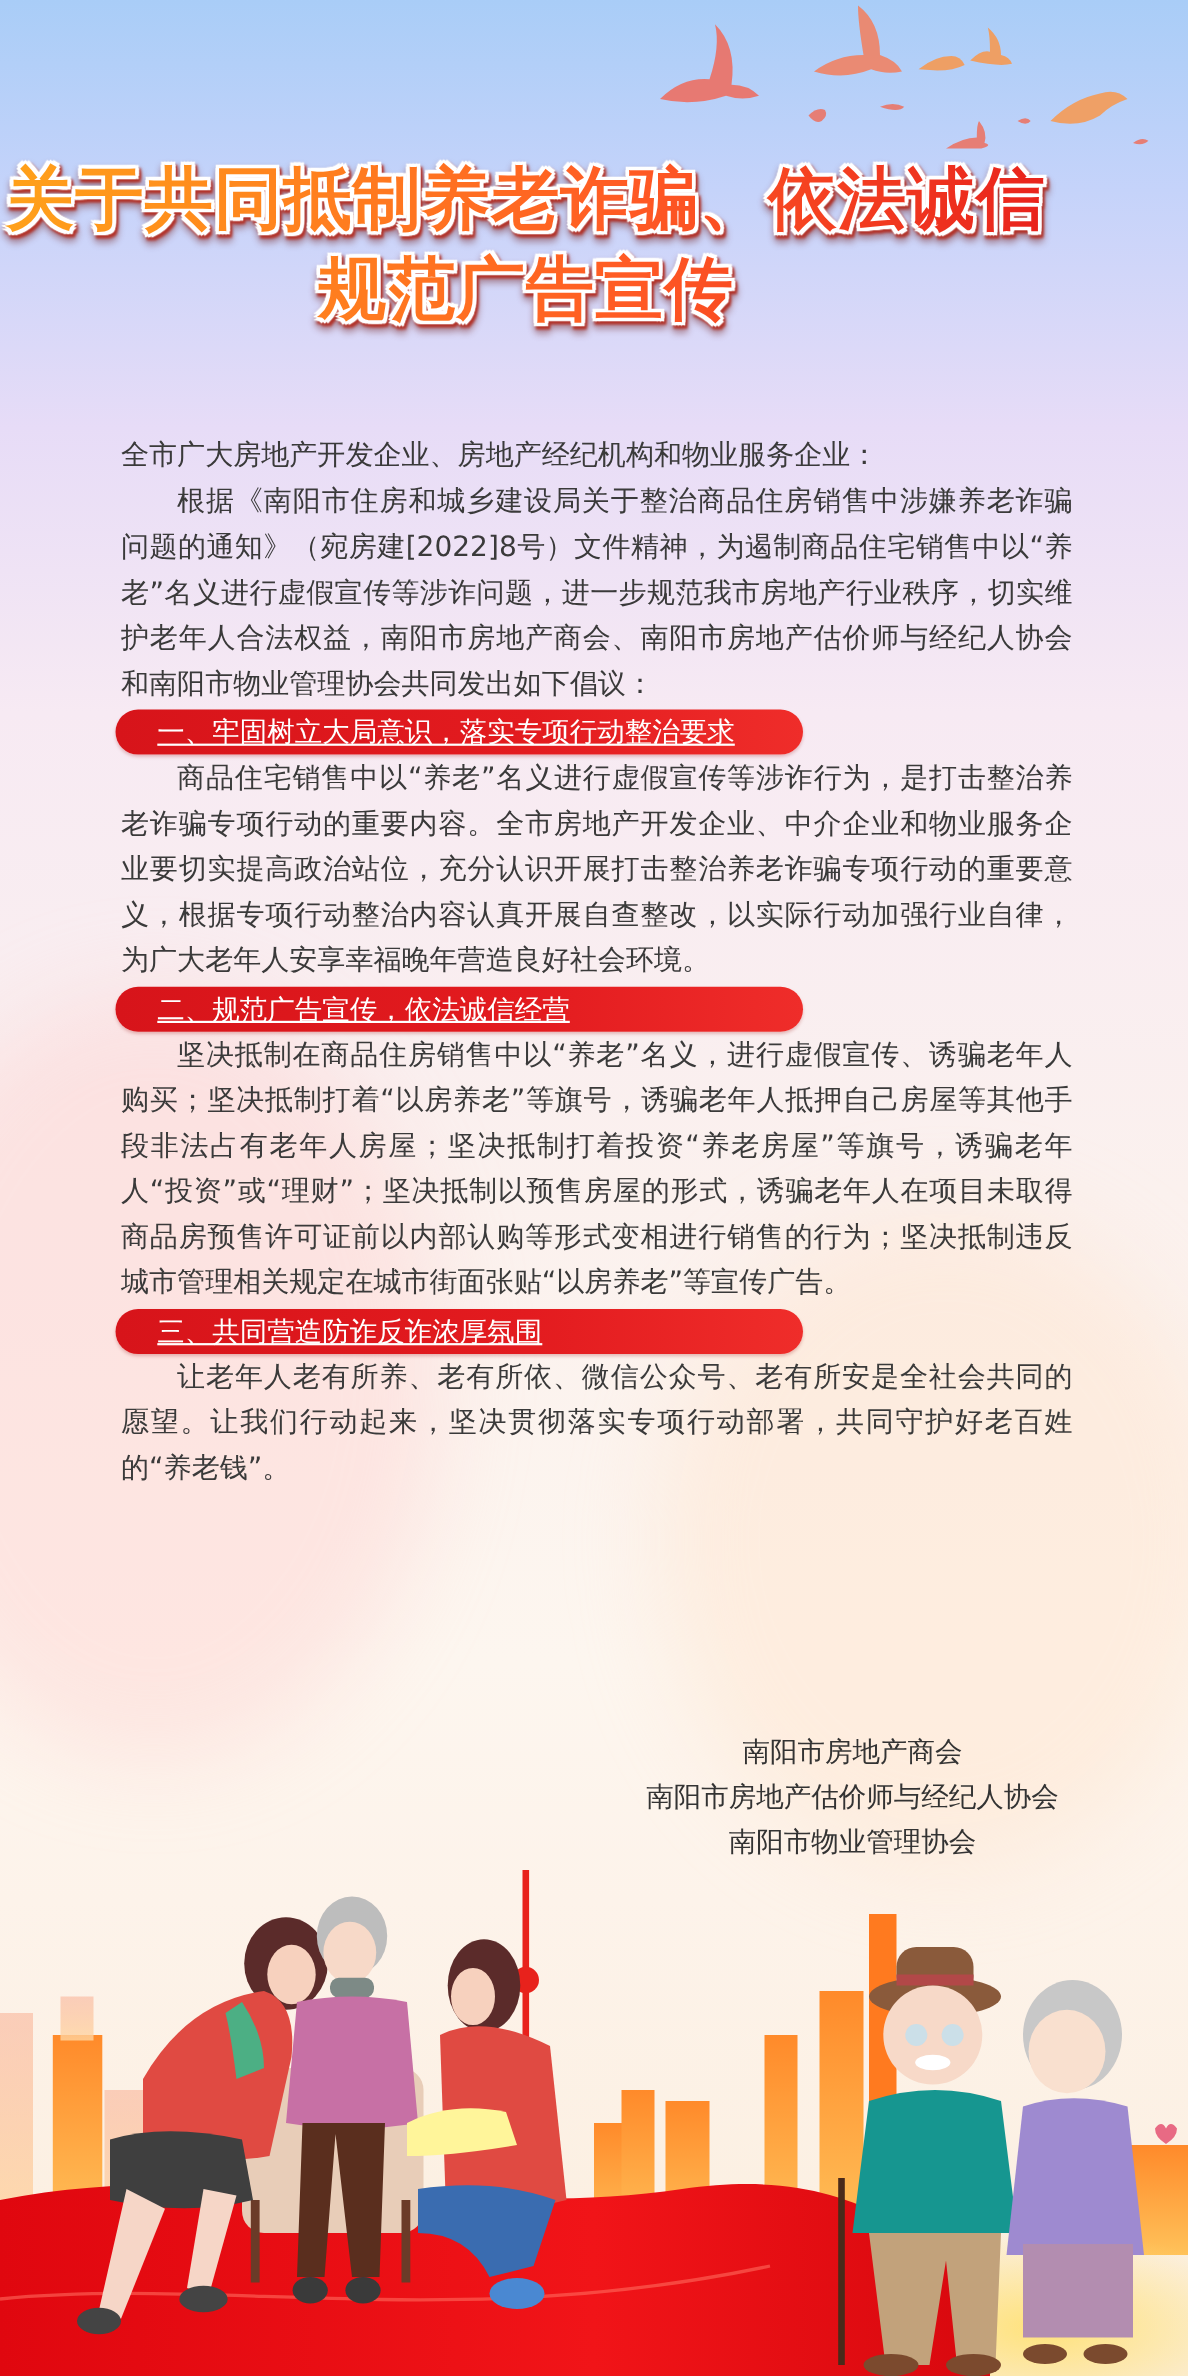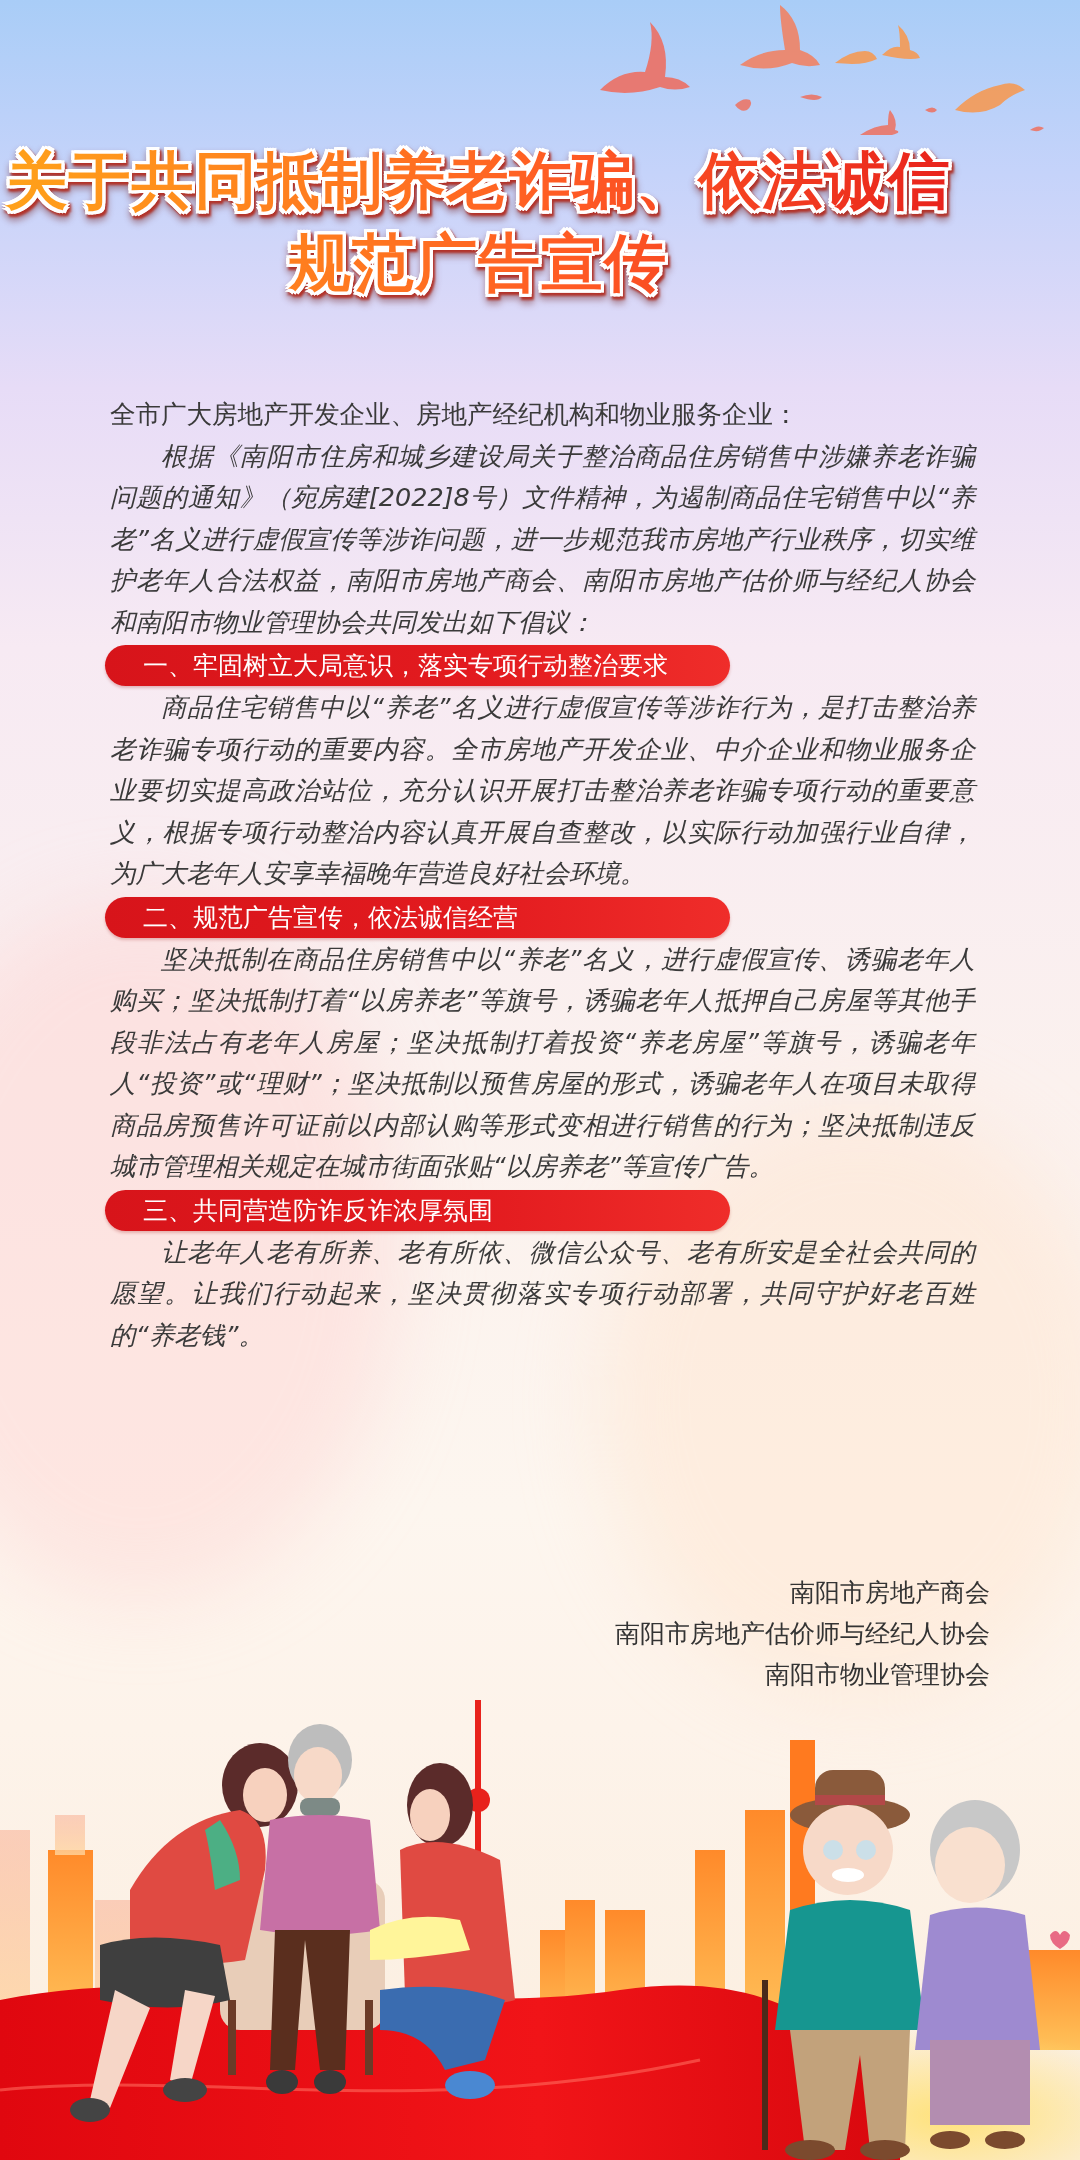--- a/index.html
+++ b/index.html
@@ -29,37 +29,37 @@
     -webkit-background-clip: text;
     background-clip: text;
     -webkit-text-fill-color: transparent;
     -webkit-text-stroke: 0px;
     filter: drop-shadow(0 0 0 #fff) drop-shadow(3px 0 0 #fff) drop-shadow(-3px 0 0 #fff) drop-shadow(0 3px 0 #fff) drop-shadow(0 -3px 0 #fff) drop-shadow(2px 3px 1px #b2332a) drop-shadow(0 4px 3px rgba(120,40,40,0.45));
   }
   .content {
     position: absolute; left: 110px; top: 355px; width: 865px;
     font-size: 25.5px; line-height: 41.5px; color: #3a3a3a;
   }
-  .para { text-indent: 2em; text-align: justify; font-style: italic; }
+  .para { text-indent: 2em; text-align: justify; }
   .greeting { text-indent: 0; margin-top: 39px; }
   .section-bar {
     position: relative;
     margin-left: -5px;
     width: 625px; height: 41px;
     border-radius: 22px;
     background: linear-gradient(90deg, #d7141a 0%, #e31b1f 60%, #ef2d2a 100%);
     box-shadow: 0 2px 3px rgba(160,20,20,0.25);
     color: #fff;
     font-size: 25px; line-height: 41px;
     padding-left: 38px;
-    margin-top: 2px; margin-bottom: 1px;
+    margin-top: 2px; margin-bottom: 1px; text-decoration: underline;
   }
   .signature {
     position: absolute; left: 560px; top: 1572px; width: 430px;
-    text-align: right; font-size: 25px; line-height: 41px; color: #333;
+    text-align: center; font-size: 25px; line-height: 41px; color: #333;
   }
   .illustration { position: absolute; left: 0; top: 1700px; width: 1080px; height: 460px; }
 </style>
 </head>
 <body>
 
 <div class="bg-blob" style="left:-120px;top:900px;width:520px;height:700px;background:rgba(255,200,200,0.35);"></div>
 <div class="bg-blob" style="left:600px;top:1100px;width:520px;height:600px;background:rgba(255,225,200,0.4);"></div>
 
 <svg class="birds" viewBox="0 0 520 150">

